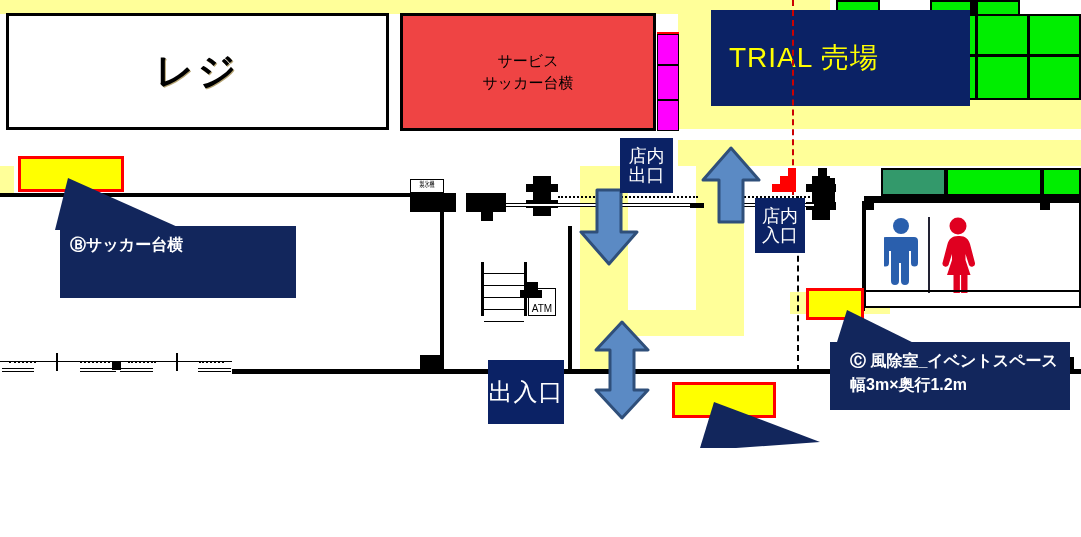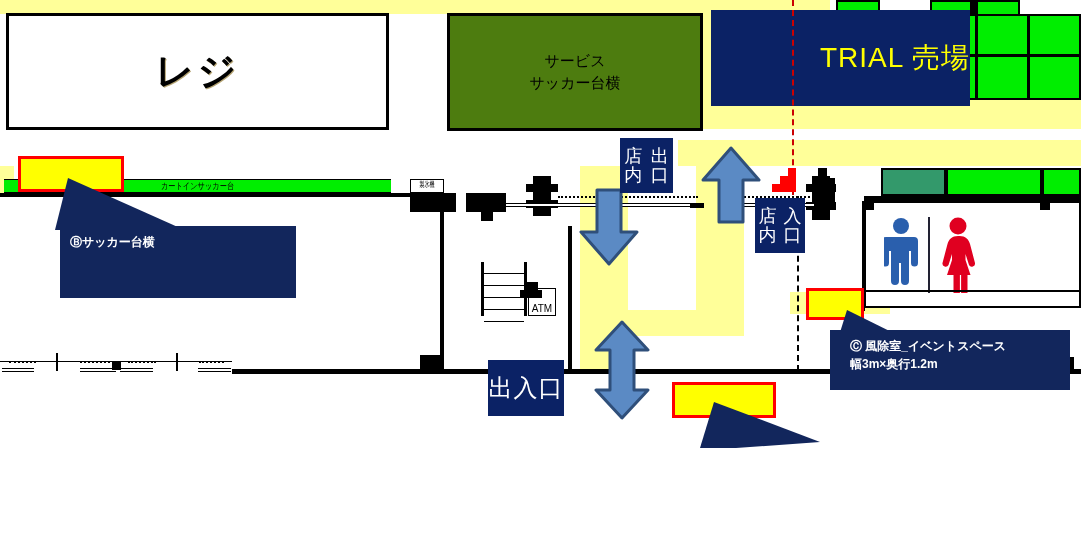--- a/index.html
+++ b/index.html
@@ -26,21 +26,21 @@
   
   .room-box {
     border: 3px solid #000000;
     background: #ffffff;
     display: flex;
     align-items: center;
     justify-content: center;
     text-align: center;
     color: #000000;
   }
-  .room-box.cyan { background: #4d7c0f; border-width: 3px; margin-left: 47px; }
+  .room-box.cyan { background: #ef4444; border-width: 3px; }
 
   .reji-label {
     font-size: 38px;
     font-weight: 700;
     letter-spacing: 3px;
     text-shadow: 1px 1px 0 rgba(120,90,0,.55);
   }
   .svc-label {
     font-size: 15px;
     font-weight: 400;
@@ -50,44 +50,44 @@
   
   .navy-plate {
     background: #0b2265;
     color: #ffffff;
     display: flex;
     align-items: center;
     justify-content: center;
     text-align: center;
     line-height: 1.15;
   }
-  .navy-plate.brand { color: #ffff00; justify-content: flex-end; }
+  .navy-plate.brand { color: #ffff00; }
   .plate-trial {
     font-size: 28px;
     letter-spacing: 1px;
     justify-content: flex-start;
     padding-left: 18px;
   }
   .plate-vert {
     font-size: 18px;
     font-weight: 500;
-    flex-direction: row;
+    flex-direction: column;
     line-height: 1.05;
   }
   .plate-wide {
     font-size: 24px;
     font-weight: 500;
     letter-spacing: 1px;
   }
 
   
   .callout {
     background: #12265c;
     color: #ffffff;
-    font-size: 12px;
+    font-size: 16px;
     font-weight: 700;
     line-height: 1.5;
     padding: 7px 10px 8px 10px;
     letter-spacing: 0px;
   }
 
   
   .event-box {
     background: #ffff00;
     border: 3px solid #ff0000;
@@ -218,23 +218,20 @@
     <span class="svc-label">サービス</span>
     <span class="svc-label">サッカー台横</span>
   </div>
 
   <div class="abs navy-plate brand plate-trial" style="left:711px;top:10px;width:259px;height:96px;">
     <span>TRIAL 売場</span>
   </div>
 
   <div class="abs dot-v-red" style="left:792px;top:0;width:0;height:195px;"></div>
 
-  <div class="abs cart-band" style="left:4px;top:179px;width:387px;height:14px;">
-    <span>カートインサッカー台</span>
-  </div>
 
   <div class="abs ice-box" style="left:410px;top:179px;width:34px;height:14px;">
     <span style="display:block;transform:scaleX(.62);transform-origin:center;white-space:nowrap;">製氷機</span>
   </div>
 
   <div class="abs wall-line" style="left:0px;top:193px;width:447px;height:4px;"></div>
   <div class="abs dot-h" style="left:0px;top:193px;width:60px;height:0;"></div>
 
   <div class="abs wall-black" style="left:420px;top:193px;width:36px;height:19px;"></div>
   <div class="abs wall-black" style="left:466px;top:193px;width:40px;height:19px;"></div>
@@ -344,42 +341,42 @@
   <div class="abs navy-plate plate-vert" style="left:620px;top:138px;width:53px;height:55px;">
     <span>店内</span>
     <span>出口</span>
   </div>
 
   <div class="abs navy-plate plate-vert" style="left:755px;top:198px;width:50px;height:55px;">
     <span>店内</span>
     <span>入口</span>
   </div>
 
-  <div class="abs navy-plate plate-wide" style="left:488px;top:360px;width:76px;height:56px;">
+  <div class="abs navy-plate plate-wide" style="left:488px;top:360px;width:76px;height:64px;">
     <span>出入口</span>
   </div>
 
 
   <div class="abs event-box" style="left:18px;top:156px;width:106px;height:36px;"></div>
   <div class="abs" style="left:55px;top:170px;width:180px;height:80px;">
     <svg width="180" height="80" viewBox="0 0 180 80">
       <polygon points="13,8 125,58 60,60 0,60" fill="#12265c"></polygon>
     </svg>
   </div>
   <div class="abs callout" style="left:60px;top:226px;width:236px;height:72px;">
     <div>Ⓑサッカー台横</div>
   </div>
 
   <div class="abs event-box" style="left:806px;top:288px;width:58px;height:32px;"></div>
   <div class="abs" style="left:832px;top:300px;width:140px;height:62px;">
     <svg width="140" height="62" viewBox="0 0 140 62">
       <polygon points="15,4 100,46 28,52 0,52" fill="#12265c" transform="translate(0,6)"></polygon>
     </svg>
   </div>
-  <div class="abs callout" style="left:830px;top:330px;width:240px;height:60px;padding-left:20px;">
+  <div class="abs callout" style="left:830px;top:342px;width:240px;height:68px;padding-left:20px;">
     <div>Ⓒ 風除室_イベントスペース</div>
     <div>幅3m×奥行1.2m</div>
   </div>
 
   <div class="abs event-box" style="left:672px;top:382px;width:104px;height:36px;"></div>
   <div class="abs" style="left:700px;top:398px;width:160px;height:60px;">
     <svg width="160" height="60" viewBox="0 0 160 60">
       <polygon points="14,4 120,44 36,50 0,50" fill="#12265c"></polygon>
     </svg>
   </div>

